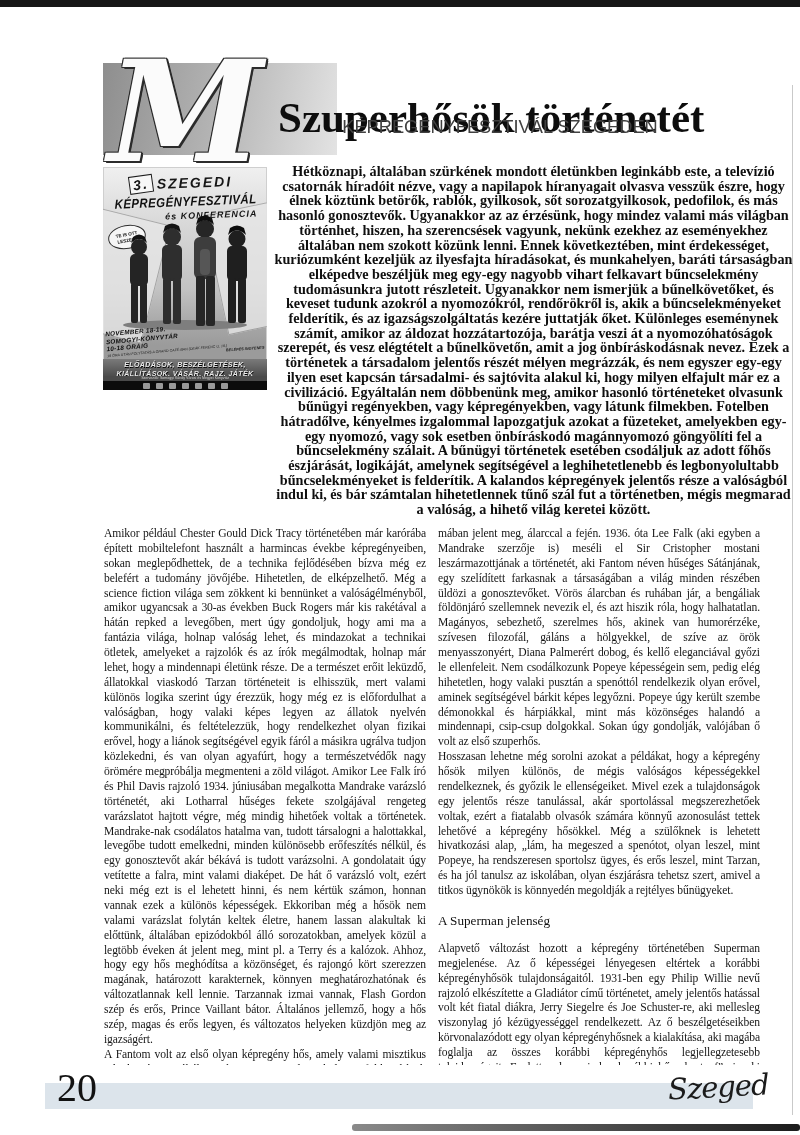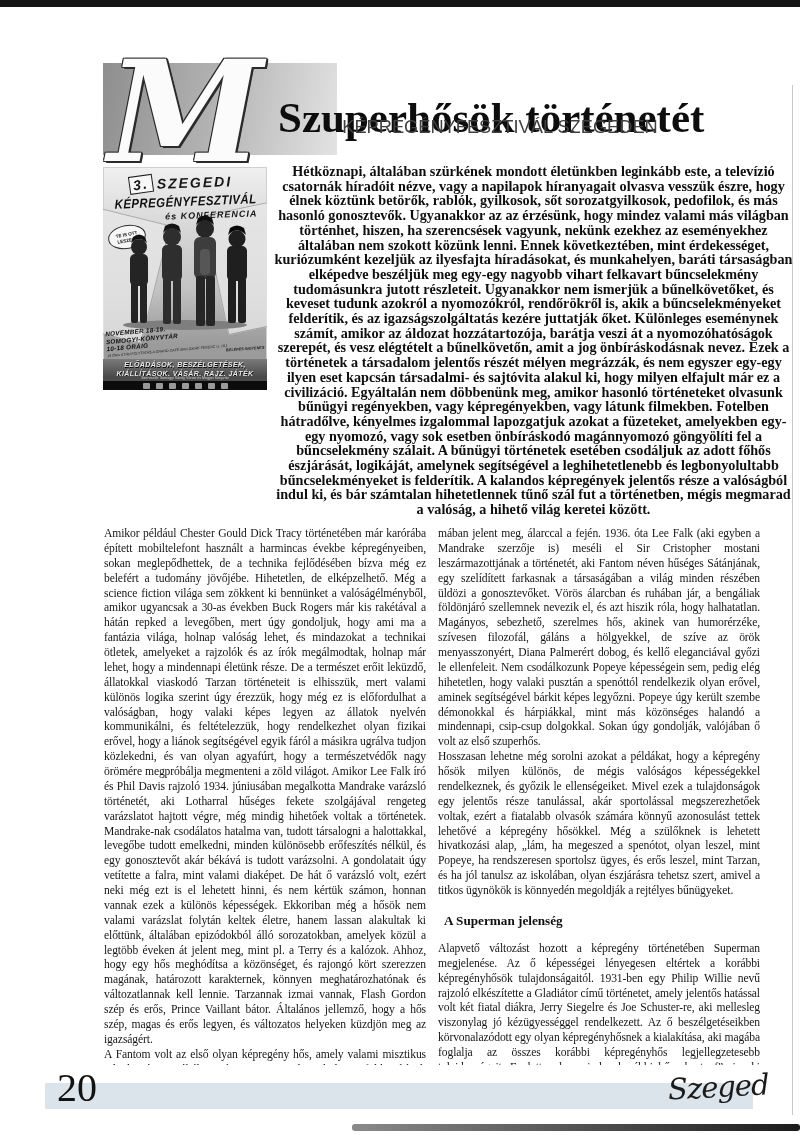--- a/index.html
+++ b/index.html
@@ -64,21 +64,21 @@
   .intro { position:absolute; left:271px; top:164px; width:525px; height:357px;
     font-weight:bold; font-size:14.2px; line-height:14.7px; text-align:center;
     color:#0f0f0f; overflow:hidden; }
 
   
   .col { position:absolute; top:527px; width:322px; height:538px; overflow:hidden; }
   .col-left  { left:104px; }
   .col-right { left:438px; }
   .col p { margin:0; text-align:justify; font-size:11.6px; line-height:14.87px;
     color:#161616; letter-spacing:-0.1px; }
-  .col h3 { margin:14px 0 13px 6px; font-size:13.2px; font-weight:bold; color:#101010; }
+  .col h3 { margin:14px 0 13px 0; font-size:13.2px; font-weight:normal; color:#101010; }
 
   
   .footer-band { position:absolute; left:45px; top:1083px; width:708px; height:26px; background:#dce4eb; }
   .page-number { position:absolute; left:57px; top:1066px; font-size:40px; line-height:44px; color:#121212; }
   .brand { position:absolute; left:668px; top:1070px; font-family:"DejaVu Serif", serif;
     font-style:italic; font-size:29px; color:#1b1b1b; transform:rotate(-3deg); letter-spacing:-1px; }
 </style>
 </head>
 <body>
 

